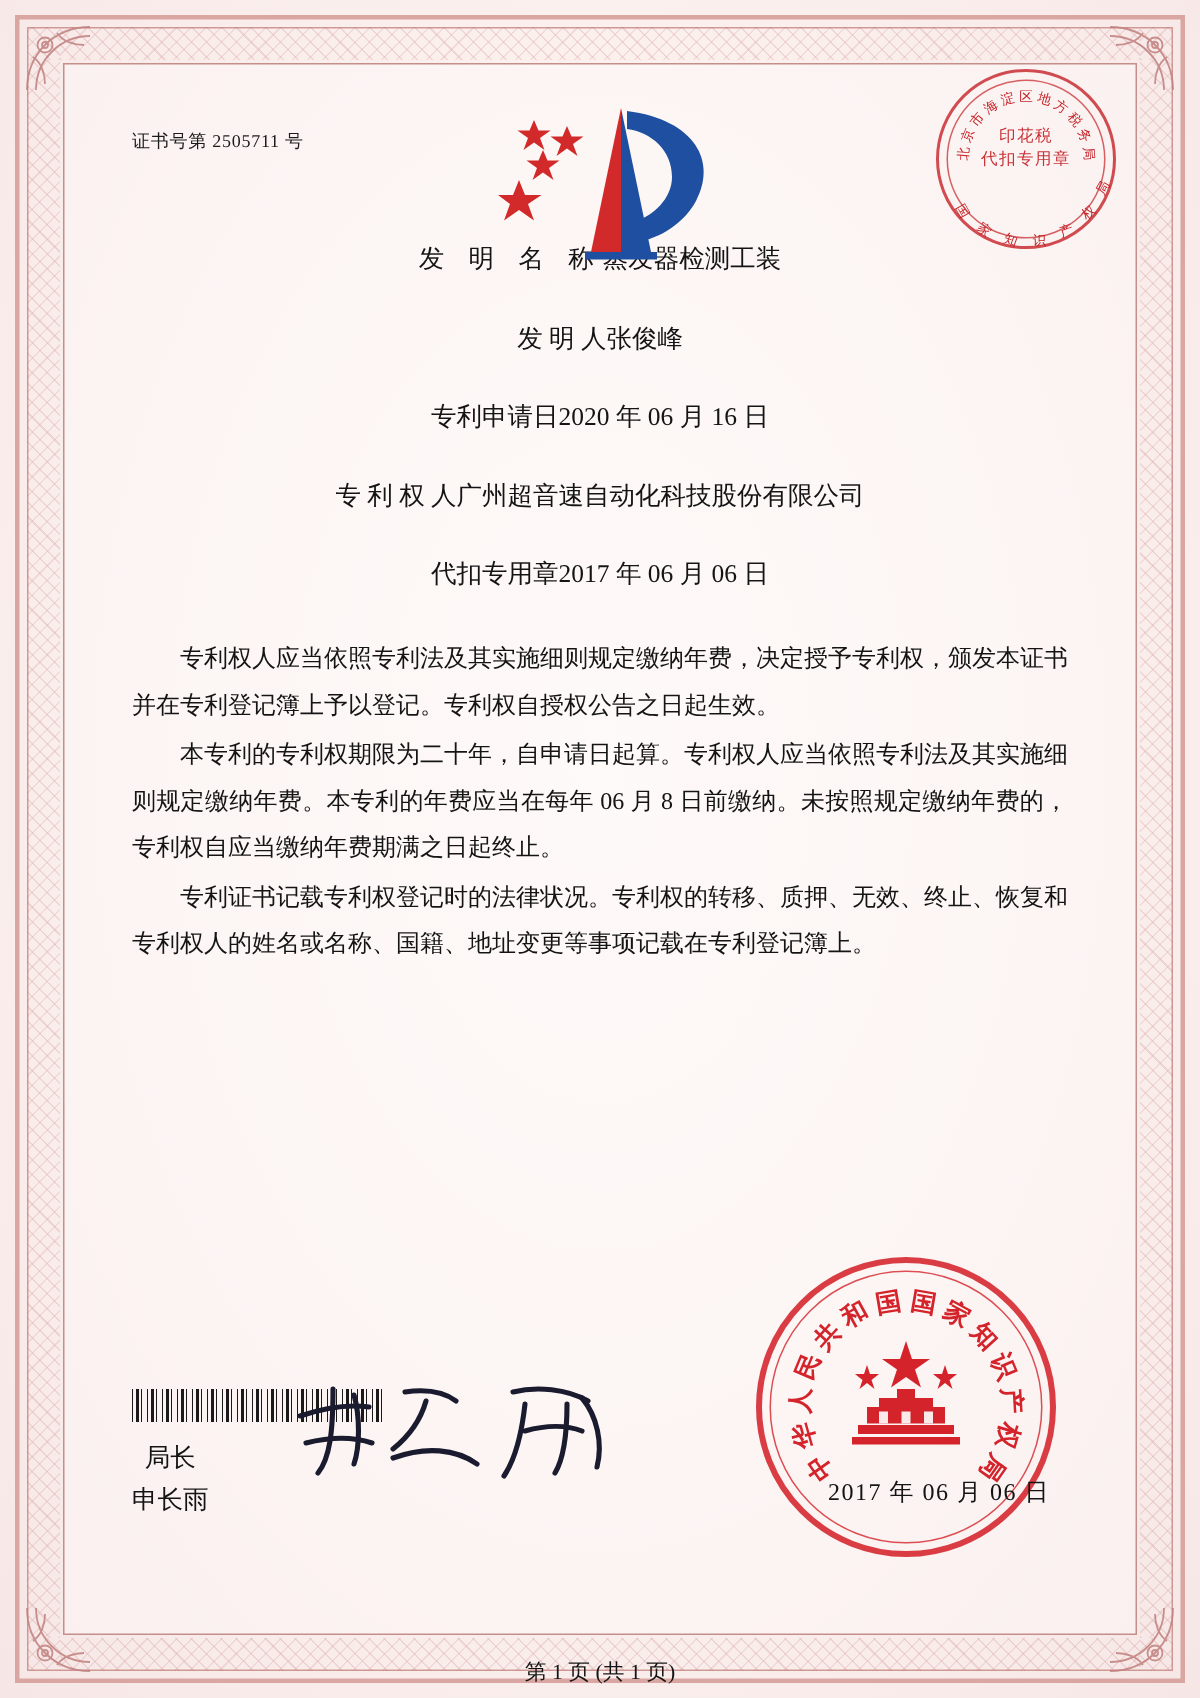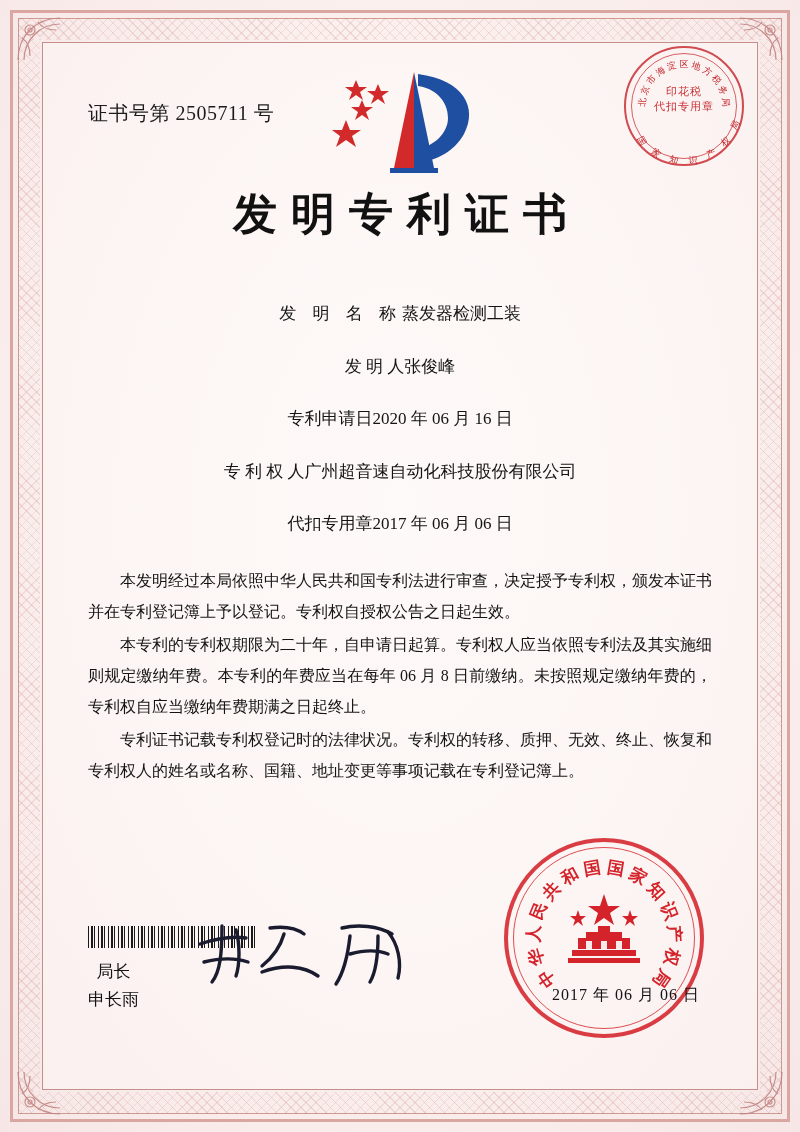--- a/index.html
+++ b/index.html
@@ -73,24 +73,24 @@
   .corner.br { right: 16px; bottom: 16px; transform: scale(-1,-1); }
 
   .content {
     position: absolute;
     left: 42px; top: 42px; right: 42px; bottom: 42px;
     box-sizing: border-box;
     padding: 26px 46px 0 46px;
   }
 
   .cert-no {
-    font-size: 20px;
+    font-size: 12px;
     color: #1b1b1b;
     letter-spacing: 0.5px;
-    margin-top: 32px;
+    margin-top: 18px;
   }
 
   
   .emblem {
     position: absolute;
     left: 290px;
     top: 22px;
     width: 170px;
     height: 120px;
   }
@@ -365,21 +365,20 @@
           <span style="transform: rotate(160deg) translate(-50%, -48px) rotate(180deg);">产</span>
           <span style="transform: rotate(140deg) translate(-50%, -48px) rotate(180deg);">权</span>
           <span style="transform: rotate(120deg) translate(-50%, -48px) rotate(180deg);">局</span>
         </div>
       <div class="center-text">
         <div>印花税</div>
         <div>代扣专用章</div>
       </div>
     </div>
 
-    <div class="main-title">发明专利证书</div>
 
     <div class="fields">
 
       <div class="field">
         <span class="lbl sp1">发  明  名  称</span><span class="val">蒸发器检测工装</span>
       </div>
 
       <div class="field">
         <span class="lbl">发        明        人</span><span class="val">张俊峰</span>
       </div>
@@ -393,21 +392,21 @@
         <span class="lbl">专 利 权 人</span><span class="val">广州超音速自动化科技股份有限公司</span>
       </div>
 
       <div class="field">
         <span class="lbl">代扣专用章</span><span class="val">2017 年 06 月 06 日</span>
       </div>
 
     </div>
 
     <div class="paras">
-      <p>本发明经过本局依照中华人民共和国专利法进行审查，决定授予专利权，颁发本证书并在专利登记簿上予以登记。专利权自授权公告之日起生效。</p>
+      <p>专利权人应当依照专利法及其实施细则规定缴纳年费，决定授予专利权，颁发本证书并在专利登记簿上予以登记。专利权自授权公告之日起生效。</p>
       <p>本专利的专利权期限为二十年，自申请日起算。专利权人应当依照专利法及其实施细则规定缴纳年费。本专利的年费应当在每年 06 月 8 日前缴纳。未按照规定缴纳年费的，专利权自应当缴纳年费期满之日起终止。</p>
       <p>专利证书记载专利权登记时的法律状况。专利权的转移、质押、无效、终止、恢复和专利权人的姓名或名称、国籍、地址变更等事项记载在专利登记簿上。</p>
     </div>
 
     <div class="barcode"></div>
 
     <div class="seal">
       <div class="outer"></div>
       <div class="inner"></div>
       <div class="seal-arc" id="sealArc">
@@ -464,14 +463,15 @@
         <path d="M186 22 C186 42 184 58 178 68"></path>
         <path d="M158 40 C172 36 186 36 196 40"></path>
         <path d="M196 18 C206 30 210 48 206 64"></path>
       </g>
     </svg>
 
     <div class="issue-date">2017 年 06 月 06 日</div>
 
   </div>
 
+  <div class="page-footer">第 1 页 (共 1 页)</div>
 
 </div>
 
 </body></html>

